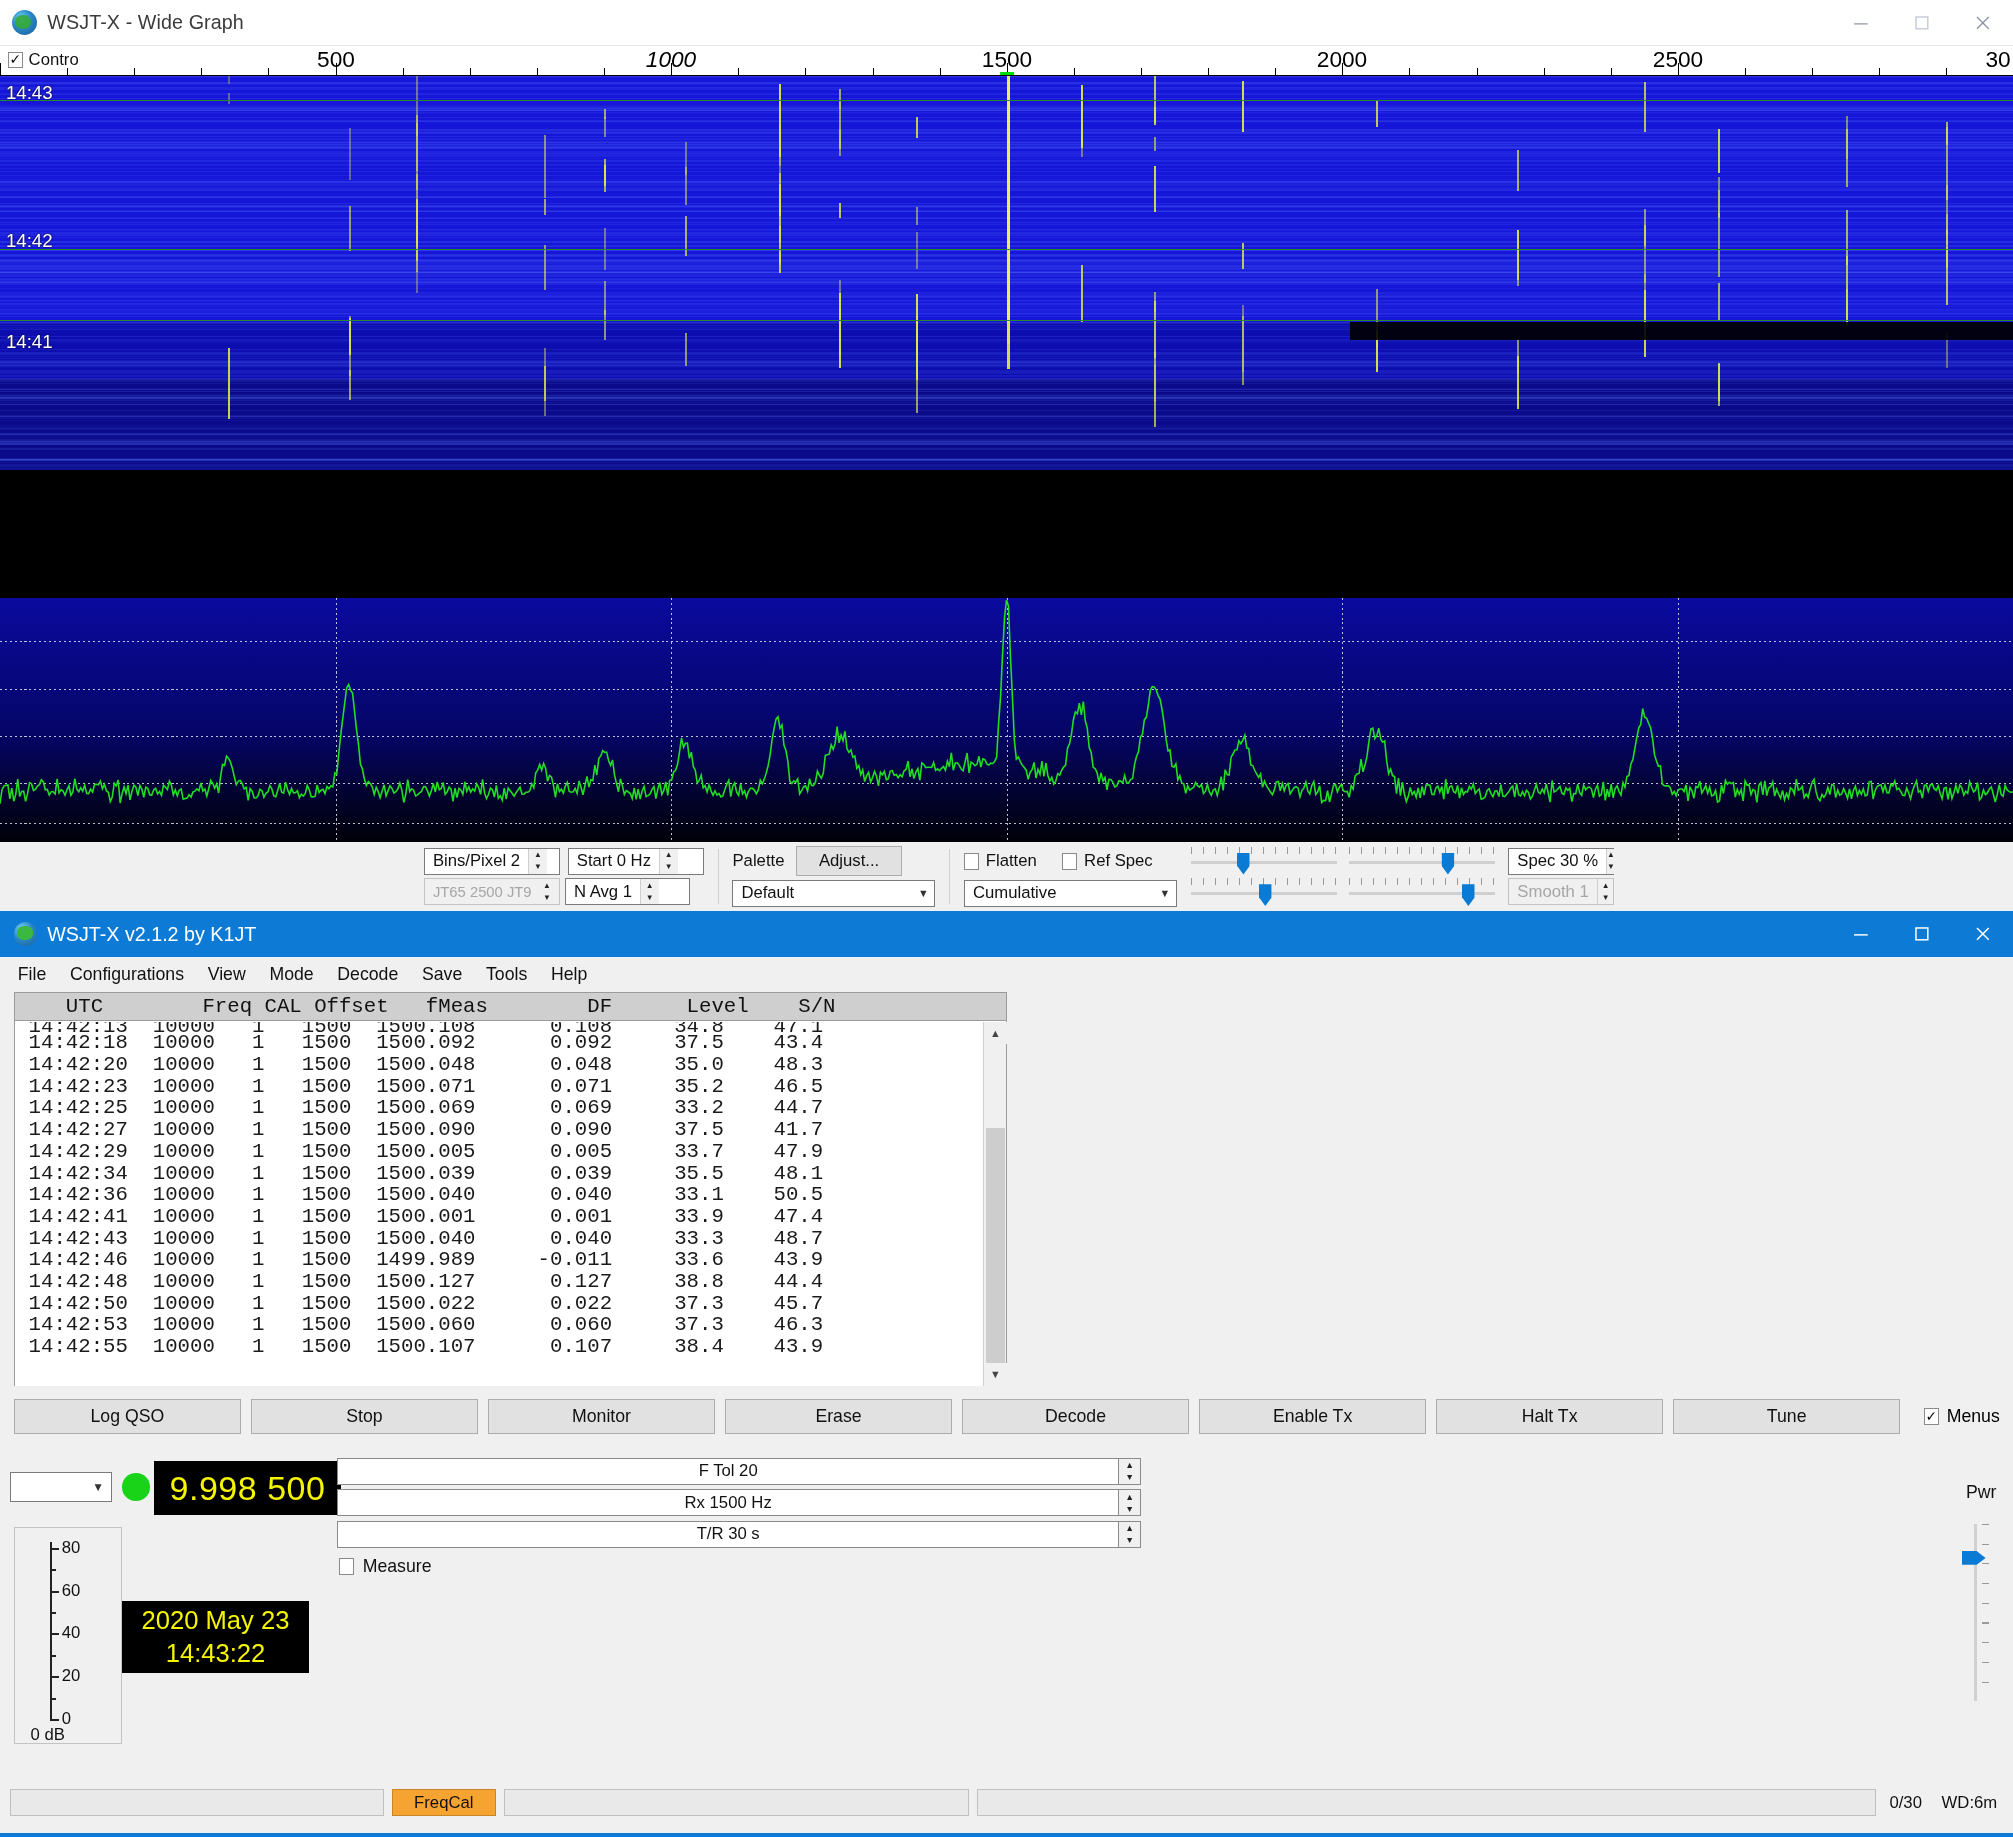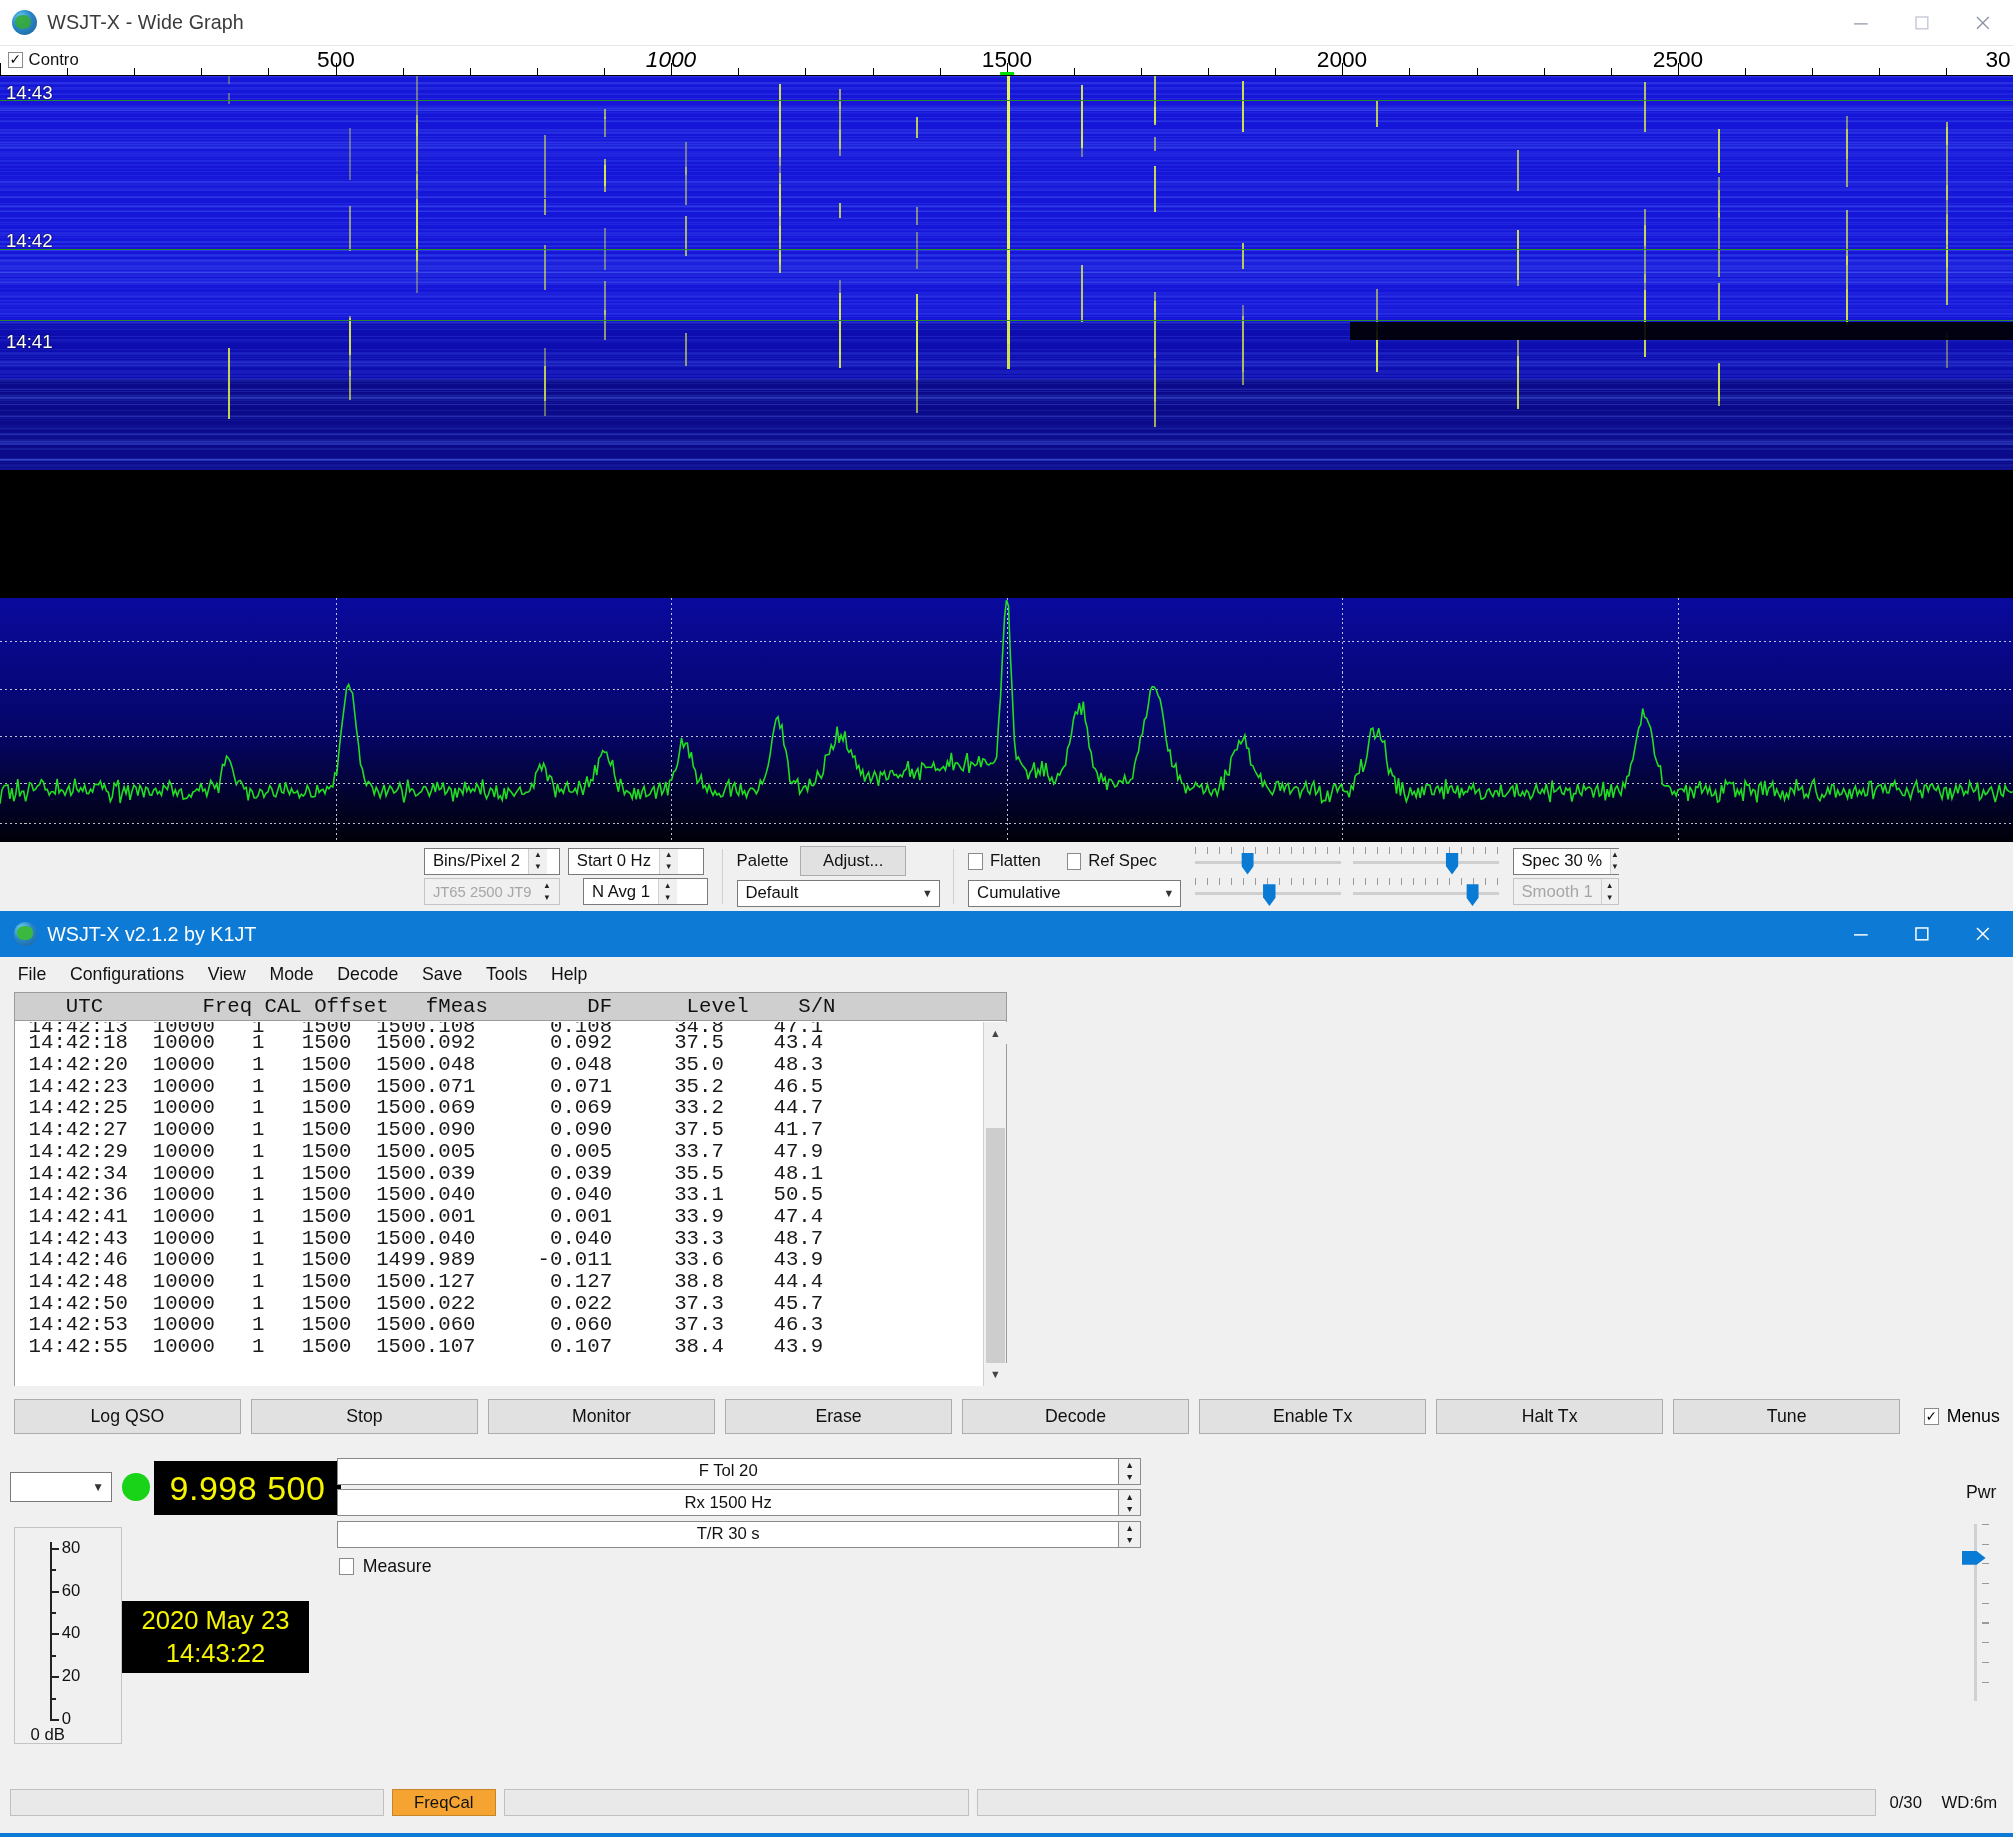--- a/index.html
+++ b/index.html
@@ -797,21 +797,21 @@
             </div>
         </div>
         <div class="spinbox" style="width:136px">
           <div class="sb-text">Start 0 Hz</div>
           <div class="sb-arrows">
               <div>▲</div>
               <div>▼</div>
             </div>
         </div>
       </div>
-      <div style="display:flex;gap:23px;">
+      <div style="display:flex;gap:5px;">
         <div class="spinbox disabled" style="width:136px">
           <div class="sb-text" style="font-size:14.8px">JT65  2500  JT9</div>
           <div class="sb-arrows plain">
               <div>▲</div>
               <div>▼</div>
             </div>
         </div>
         <div class="spinbox" style="width:125px">
           <div class="sb-text">N Avg 1</div>
           <div class="sb-arrows">

